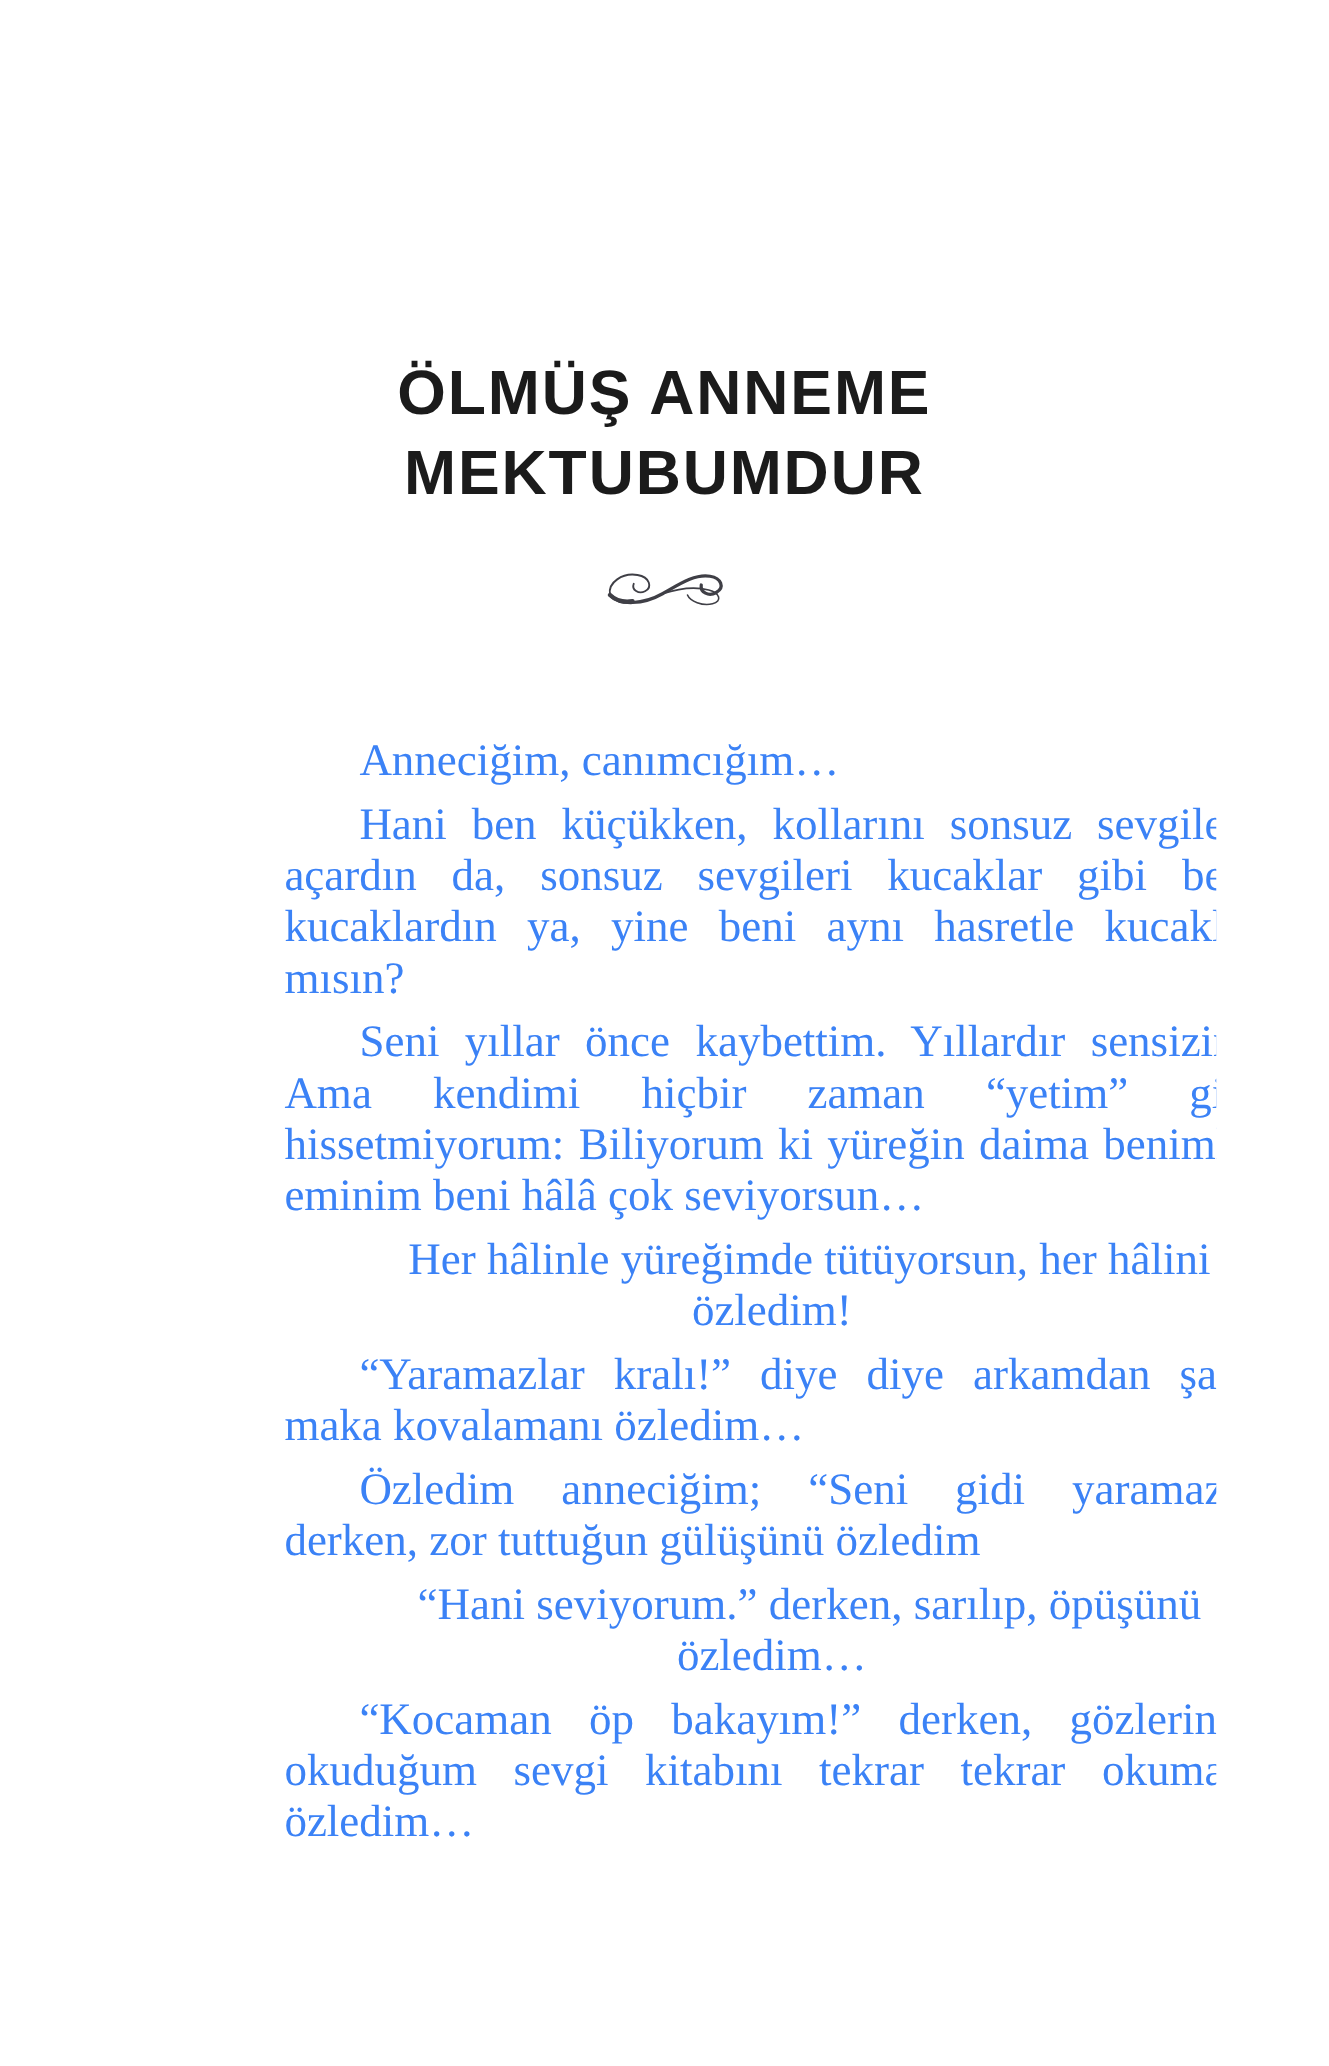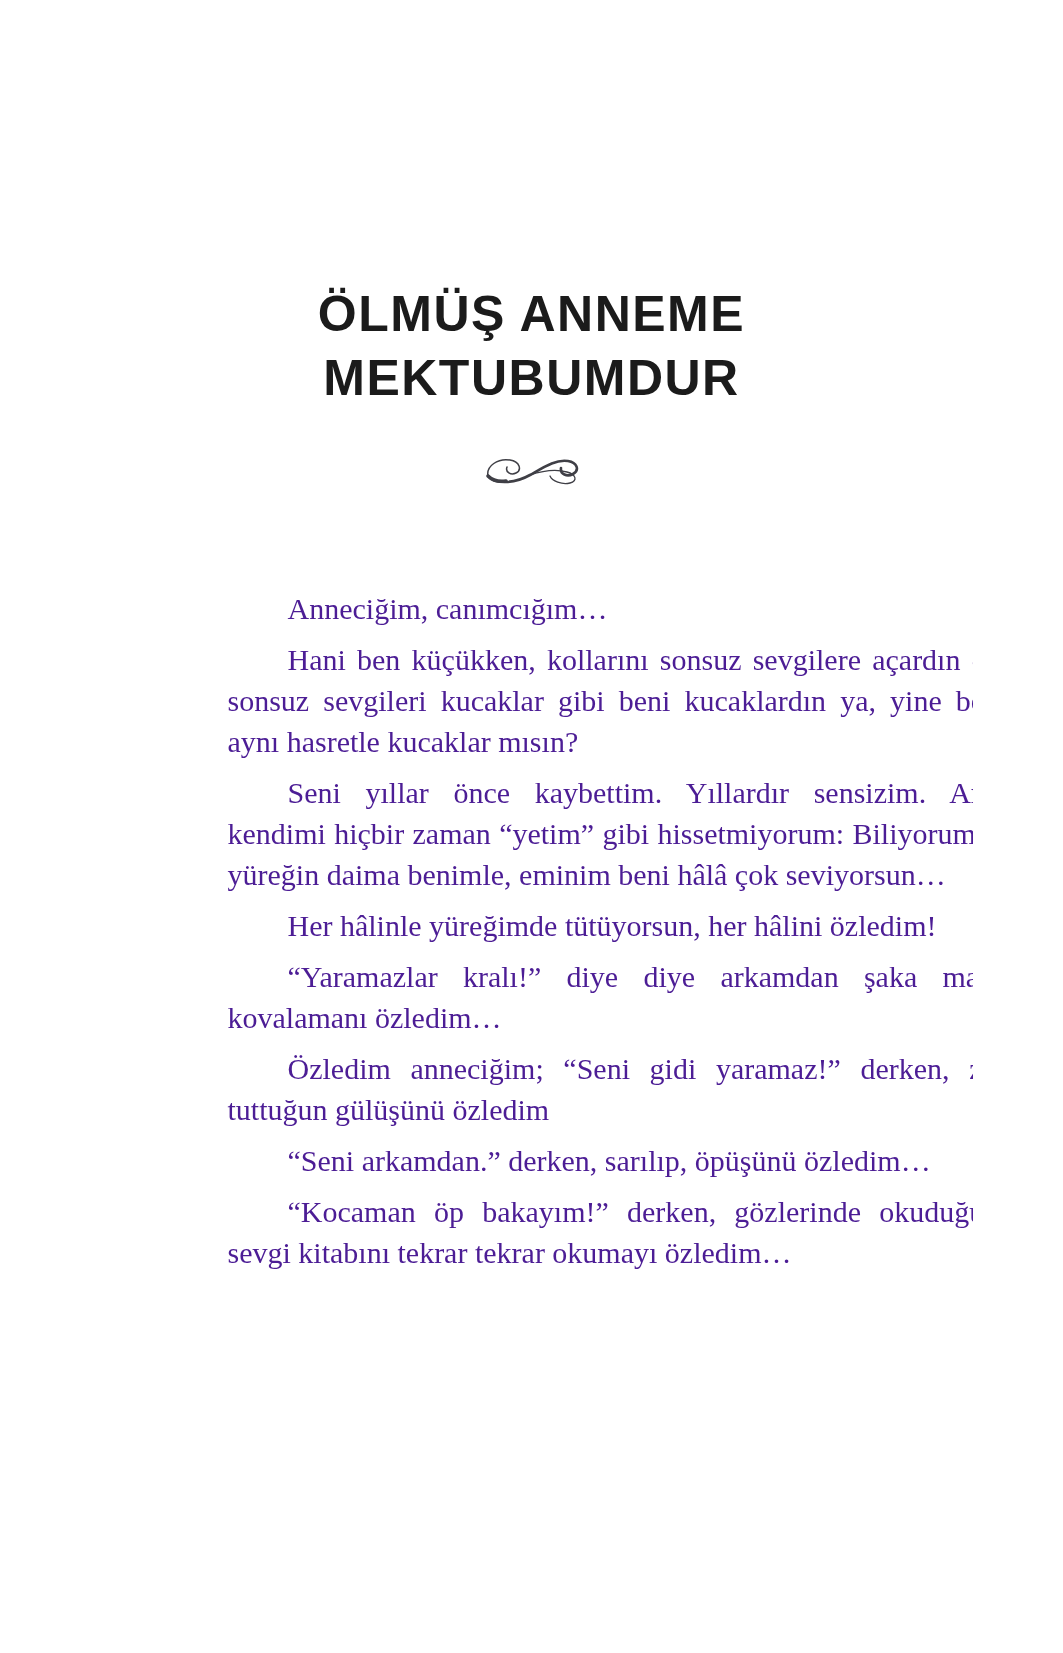--- a/index.html
+++ b/index.html
@@ -56,36 +56,36 @@
     display: block;
   }
 
   
   .body-copy {
     position: absolute;
     top: 588px;
     left: 137px;
     width: 780px;
     font-family: "Liberation Serif", "DejaVu Serif", serif;
-    font-size: 30px;
+    font-size: 36px;
     line-height: 41px;
-    color: #4c1d95;
+    color: #3b82f6;
     text-align: justify;
     text-justify: inter-word;
     -webkit-hyphens: none;
     hyphens: none;
   }
 
   .body-copy p {
     margin: 0 0 10px 0;
     text-indent: 60px;
   }
 
   .body-copy p.last-short {
-    text-align: left;
+    text-align: center;
   }
 
   
   .body-copy p:last-child {
     margin-bottom: 0;
   }
 </style>
 </head>
 <body>
 
@@ -109,17 +109,17 @@
     </span>
   </div>
 
   <section class="body-copy">
     <p>Anneciğim, canımcığım…</p>
     <p>Hani ben küçükken, kollarını sonsuz sevgilere açardın da, sonsuz sevgileri kucaklar gibi beni kucaklardın ya, yine beni aynı hasretle kucaklar mısın?</p>
     <p>Seni yıllar önce kaybettim. Yıllardır sensizim. Ama kendimi hiçbir zaman “yetim” gibi hissetmiyorum: Biliyorum ki yüreğin daima benimle, eminim beni hâlâ çok seviyorsun…</p>
     <p class="last-short">Her hâlinle yüreğimde tütüyorsun, her hâlini özledim!</p>
     <p>“Yaramazlar kralı!” diye diye arkamdan şaka maka kovalamanı özledim…</p>
     <p>Özledim anneciğim; “Seni gidi yaramaz!” derken, zor tuttuğun gülüşünü özledim</p>
-    <p class="last-short">“Seni arkamdan.” derken, sarılıp, öpüşünü özledim…</p>
+    <p class="last-short">“Hani seviyorum.” derken, sarılıp, öpüşünü özledim…</p>
     <p>“Kocaman öp bakayım!” derken, gözlerinde okuduğum sevgi kitabını tekrar tekrar okumayı özledim…</p>
   </section>
 
 </div>
 
 </body></html>

